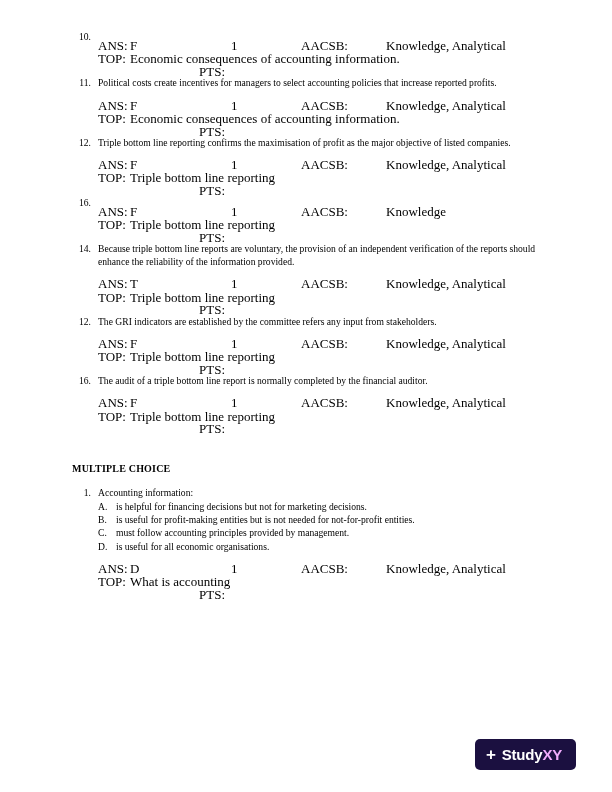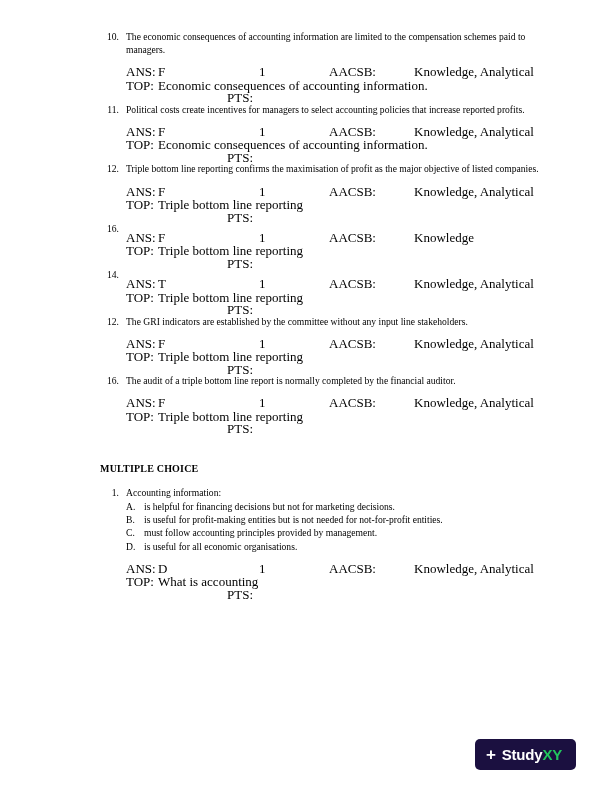--- a/index.html
+++ b/index.html
@@ -13,21 +13,21 @@
     position: relative;
     font-family: "Liberation Serif", serif;
     color: #000000;
     overflow: hidden;
   }
   .page {
     position: relative;
     width: 612px;
     height: 792px;
     box-sizing: border-box;
-    padding: 30px 62px 0 100px;
+    padding: 30px 62px 0 72px;
   }
 
   
   .qblock {
     display: flex;
     margin-bottom: 11px;
   }
   .qnum {
     width: 26px;
     flex: 0 0 26px;
@@ -131,33 +131,32 @@
     align-items: center;
     letter-spacing: -0.2px;
   }
   .watermark .plus {
     font-size: 17px;
     font-weight: bold;
     margin-right: 6px;
     line-height: 1;
   }
   .wm-xy {
-    color: #22c55e;
+    color: #f0abfc;
     margin-top: 24px;
   }
 </style>
 </head>
 <body>
 
 <div class="page">
 
   <div class="qblock">
     <div class="qnum">10.</div>
     <div class="qbody">
-      <div class="qtext">The economic consequences of accounting information are limited to the compensation schemes paid to managers.</div>
       <div class="meta">
         <div class="metarow">
           <span class="m-ans">ANS:</span>
           <span class="m-ansval">F</span>
           <span class="m-pts">PTS:</span>
           <span class="m-ptsval">1</span>
           <span class="m-aacsb">AACSB:</span>
           <span class="m-aacsbval">Knowledge, Analytical</span>
         </div>
         <div class="metarow">
@@ -226,41 +225,42 @@
           <span class="m-top">TOP:</span>
           <span class="m-topval">Triple bottom line reporting</span>
         </div>
       </div>
     </div>
   </div>
 
   <div class="qblock">
     <div class="qnum">14.</div>
     <div class="qbody">
+      <div class="qtext">Because triple bottom line reports are voluntary, the provision of an independent verification of the reports should enhance the reliability of the information provided.</div>
       <div class="meta">
         <div class="metarow">
           <span class="m-ans">ANS:</span>
           <span class="m-ansval">T</span>
           <span class="m-pts">PTS:</span>
           <span class="m-ptsval">1</span>
           <span class="m-aacsb">AACSB:</span>
           <span class="m-aacsbval">Knowledge, Analytical</span>
         </div>
         <div class="metarow">
           <span class="m-top">TOP:</span>
           <span class="m-topval">Triple bottom line reporting</span>
         </div>
       </div>
     </div>
   </div>
 
   <div class="qblock">
     <div class="qnum">12.</div>
     <div class="qbody">
-      <div class="qtext">The GRI indicators are established by the committee without any input line stakeholders.</div>
+      <div class="qtext">The GRI indicators are established by the committee refers any input from stakeholders.</div>
       <div class="meta">
         <div class="metarow">
           <span class="m-ans">ANS:</span>
           <span class="m-ansval">F</span>
           <span class="m-pts">PTS:</span>
           <span class="m-ptsval">1</span>
           <span class="m-aacsb">AACSB:</span>
           <span class="m-aacsbval">Knowledge, Analytical</span>
         </div>
         <div class="metarow">

